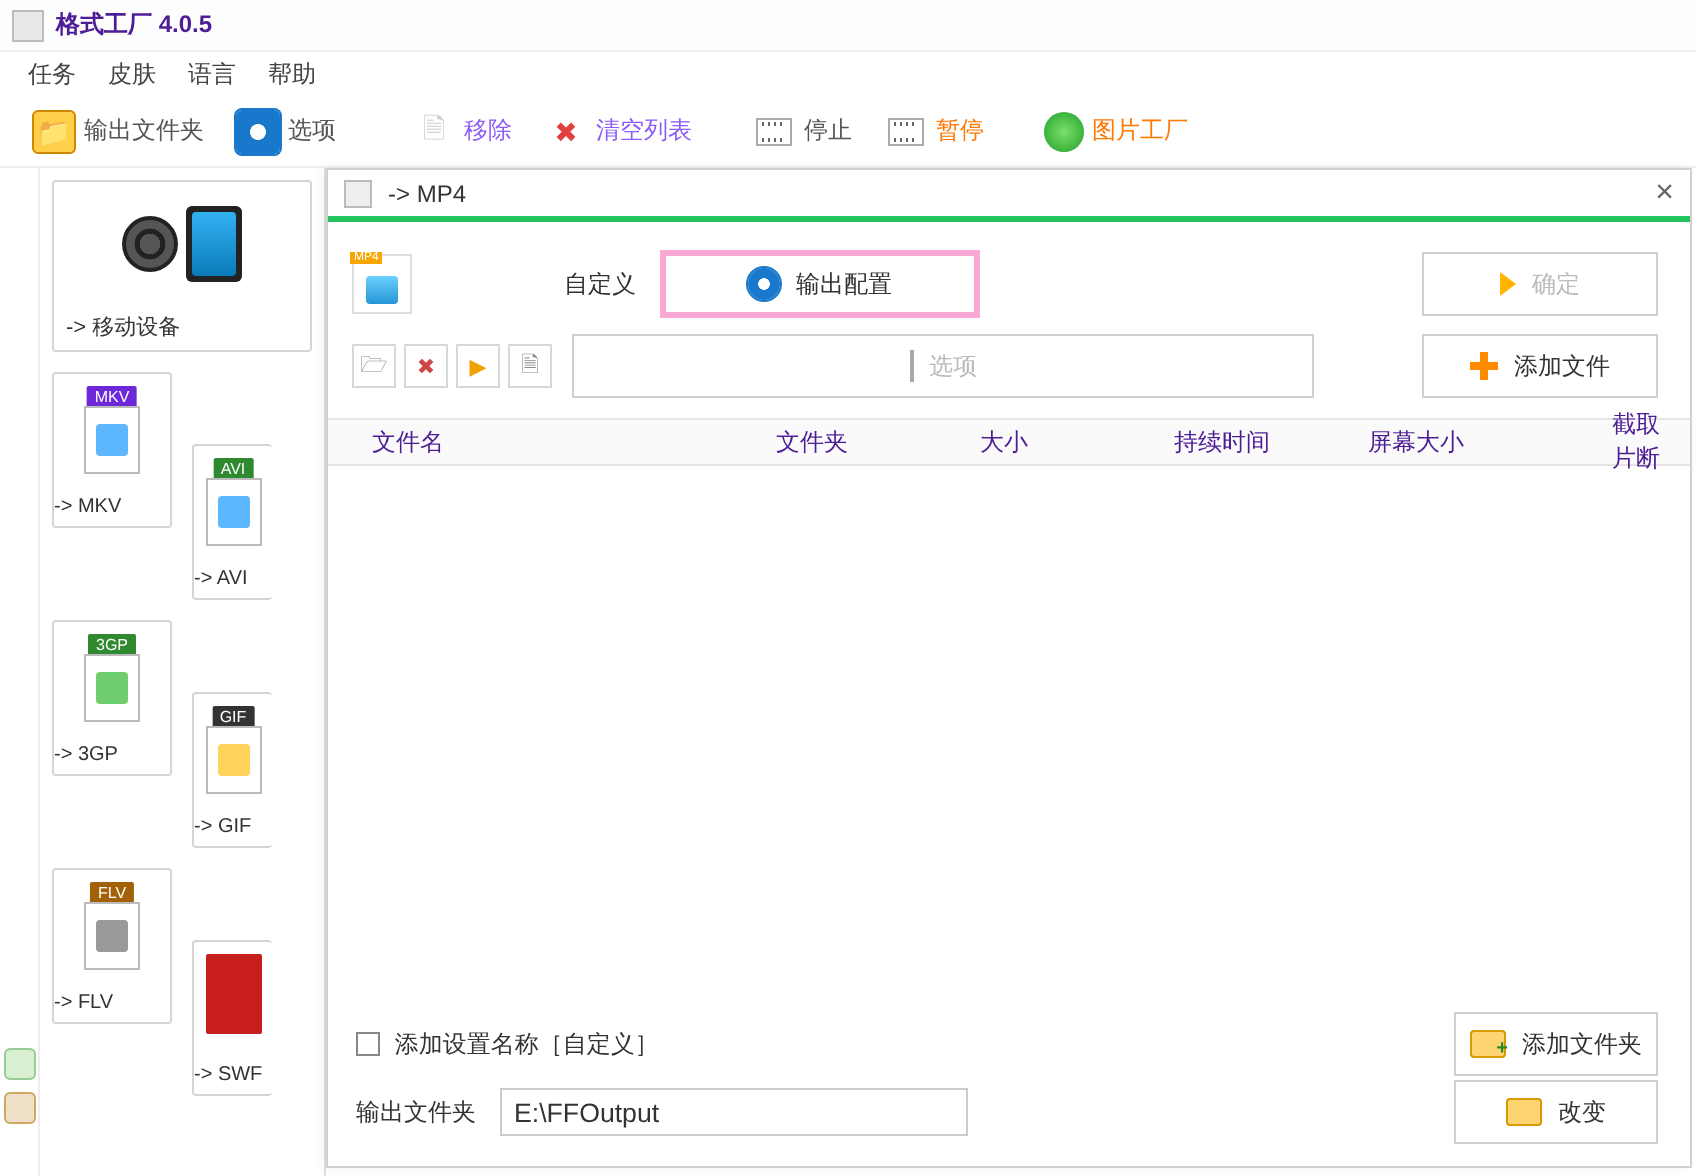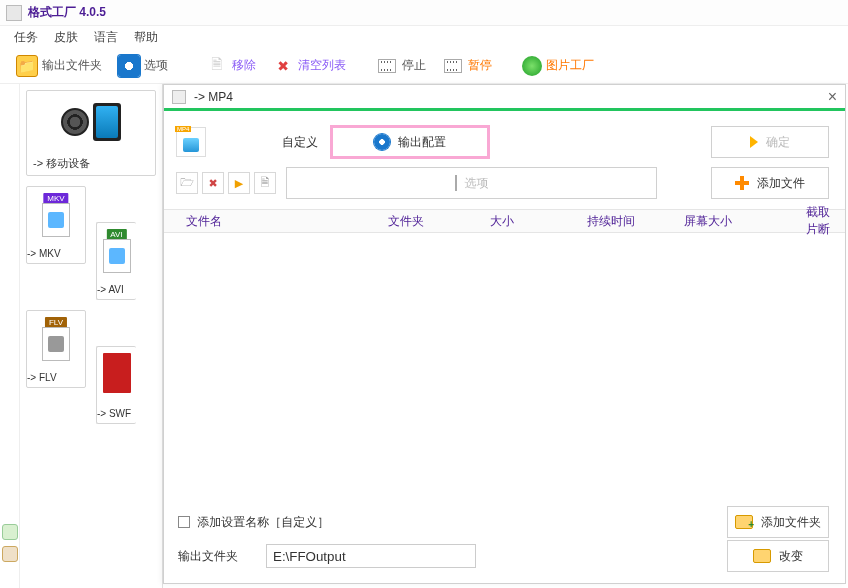--- a/index.html
+++ b/index.html
@@ -70,21 +70,21 @@
   .grid-head span { padding: 0 6px; color:#4c1d95;margin-left:12px; }
   .gh-name { flex: 0 0 190px; }
   .gh-folder { flex: 0 0 90px; }
   .gh-size { flex: 0 0 85px; }
   .gh-dur { flex: 0 0 85px; }
   .gh-scr { flex: 0 0 110px; }
   .gh-clip { flex: 1; }
   .grid-body { height: 280px; }
 
   .dlg-bottom { position: absolute; left:0; right:0; bottom:0; padding: 8px 16px 10px 14px; }
-  .bottom-row { display:flex; align-items:center; height:34px; gap:28px; }
+  .bottom-row { display:flex; align-items:center; height:34px; gap:12px; }
   .checkbox { width:12px; height:12px; border:1px solid #888; display:inline-block; margin-right:4px; vertical-align:middle; }
   .btn-addfolder, .btn-change { width: 102px; }
   .folder-add { width:18px; height:14px; background:#ffd470; border:1px solid #d79a00; border-radius:2px; position:relative; }
   .folder-add:after { content:"+"; position:absolute; right:-2px; bottom:-2px; color:#2a8a2a; font-weight:bold; font-size:10px; }
   .folder-open { width:18px; height:14px; background:#ffd470; border:1px solid #d79a00; border-radius:2px; }
   .out-field { flex:1; max-width: 340px; height:24px; border:1px solid #ccc; padding:3px 6px; background:#fff; color:#333; }
   .spacer { flex:1; }
   .film-strip-icon { width:18px; height:14px; background:#fff; border:1px solid #aaa; position:relative; }
   .film-strip-icon:before, .film-strip-icon:after { content:""; position:absolute; left:2px; right:2px; height:2px; background:repeating-linear-gradient(90deg,#666 0 1px,transparent 1px 3px); }
   .film-strip-icon:before { top:1px; } .film-strip-icon:after { bottom:1px; }
@@ -168,20 +168,38 @@
           <div class="card-sm">
         <div class="badge" style="background:#2f8a2f">AVI</div>
         <div class="doc">
               <div class="inner" style="background:#5cb7ff"></div>
             </div>
         <div class="lbl">-&gt; AVI</div>
       </div>
         </div>
     </div>
 
+    <div class="card-row">
+      <div class="card-sm">
+        <div class="badge" style="background:#2f8a2f">3GP</div>
+        <div class="doc">
+            <div class="inner" style="background:#6fcf6f"></div>
+          </div>
+        <div class="lbl">-&gt; 3GP</div>
+      </div>
+      <div class="partial">
+          <div class="card-sm">
+        <div class="badge" style="background:#333">GIF</div>
+        <div class="doc">
+              <div class="inner" style="background:#ffd25a"></div>
+            </div>
+        <div class="lbl">-&gt; GIF</div>
+      </div>
+        </div>
+    </div>
 
 
     <div class="card-row">
       <div class="card-sm">
         <div class="badge" style="background:#a16207">FLV</div>
         <div class="doc">
             <div class="inner" style="background:#999"></div>
           </div>
         <div class="lbl">-&gt; FLV</div>
       </div>

